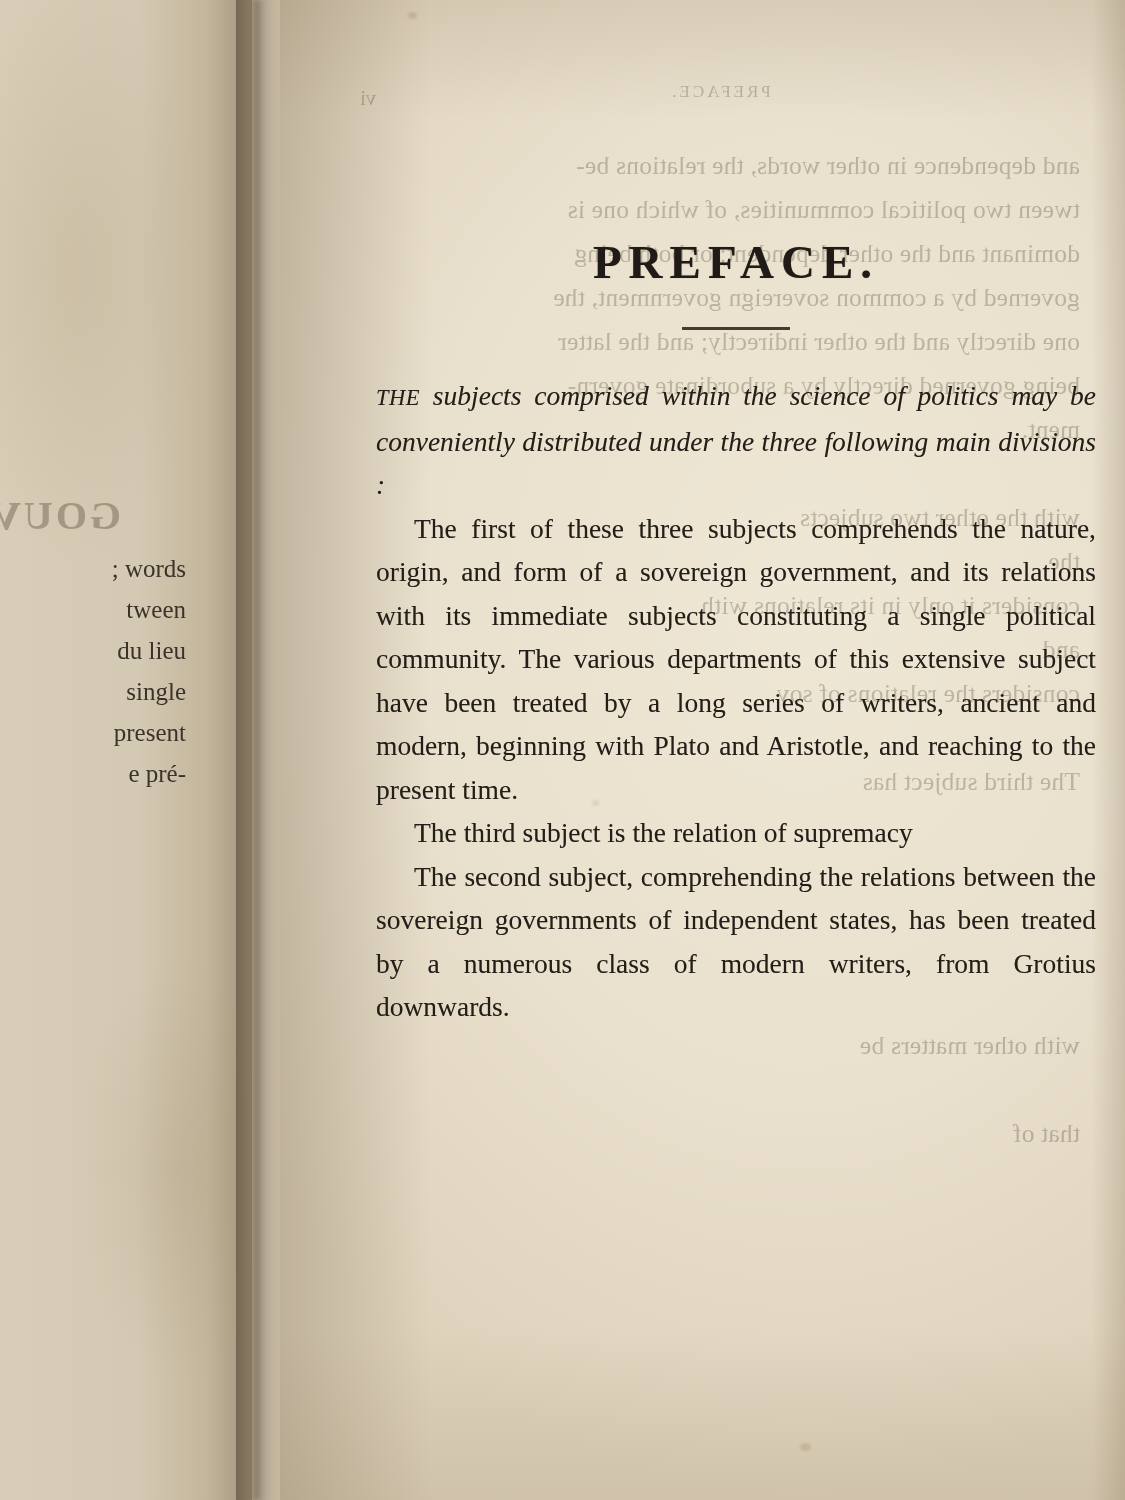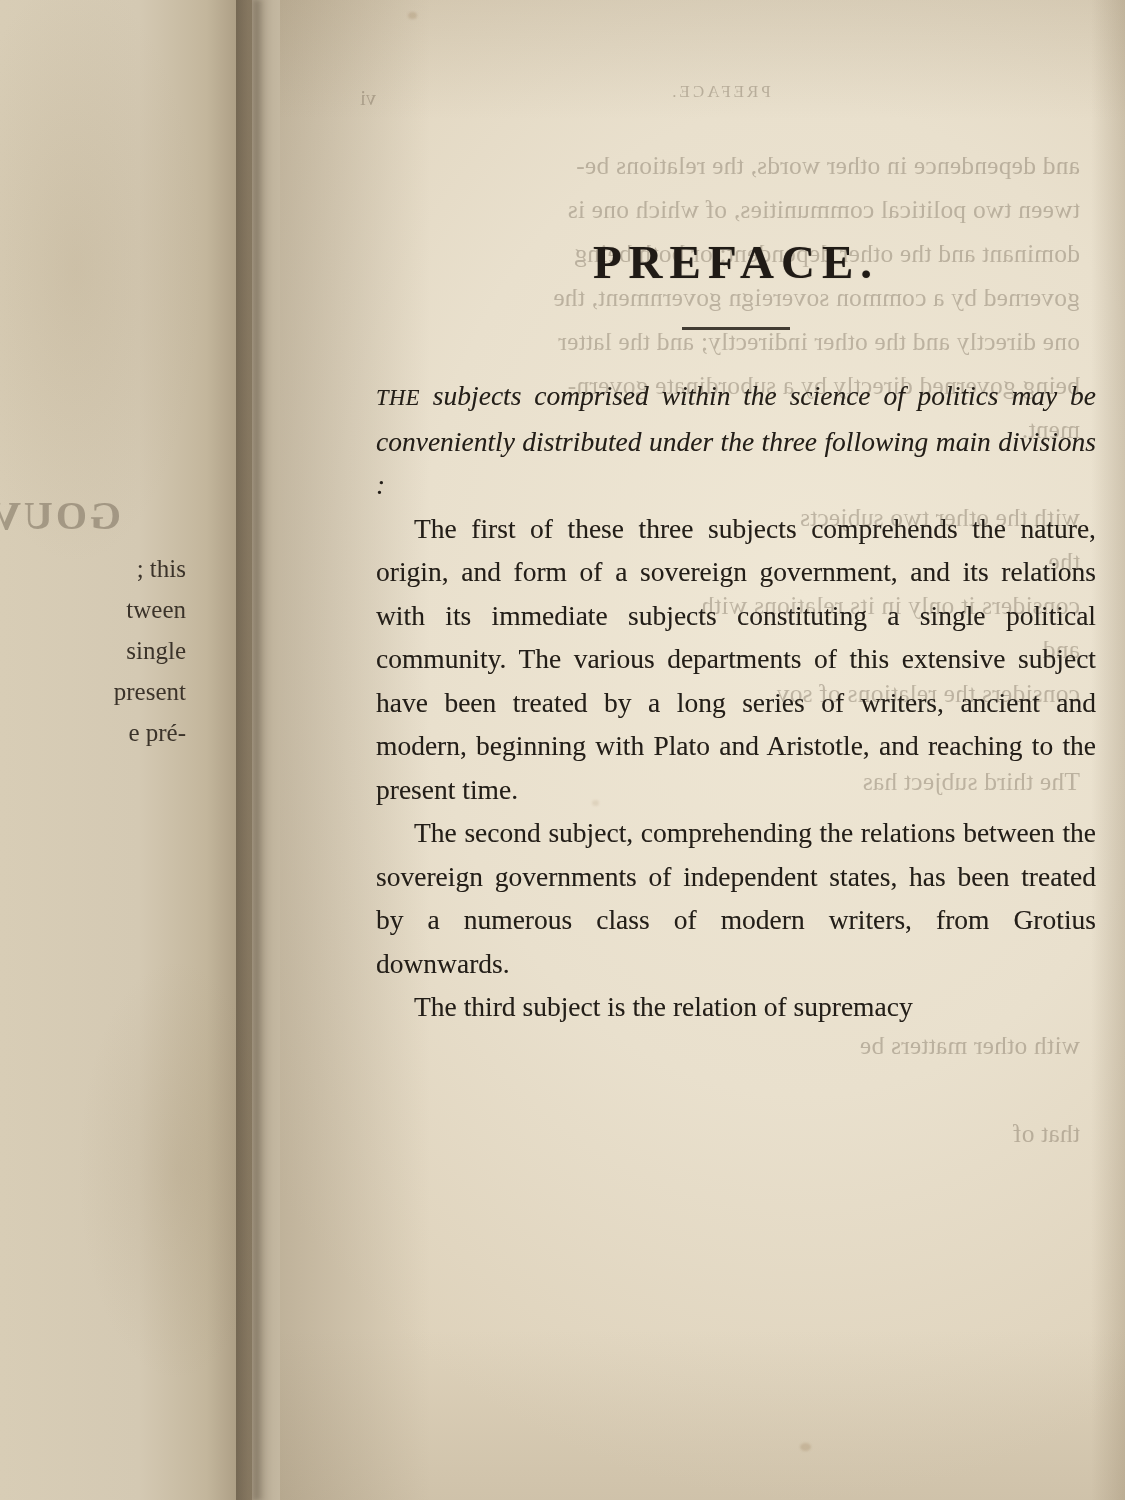--- a/index.html
+++ b/index.html
@@ -202,22 +202,23 @@
 </style>
 </head>
 <body>
 
 <div id="page">
 
   <div class="left-page">
     <div class="lp-texture"></div>
     <div class="lp-headword">GOUV</div>
     <div class="lp-lines">
-      <div>; this</div>
+      <div>; words</div>
       <div>tween</div>
+      <div>du lieu</div>
       <div>single</div>
       <div>present</div>
       <div>e pré-</div>
     </div>
   </div>
 
   <div class="gutter"></div>
   <div class="gutter-crease"></div>
 
   <div class="right-page">
@@ -258,18 +259,18 @@
       <div>that of</div>
     </div>
 
     <div class="content">
       <h1 class="preface-title">PREFACE.</h1>
       <div class="rule"></div>
 
       <div class="body-text">
         <p class="noindent"><span class="smallcaps-lead">THE</span><span> subjects comprised within the science of politics may be conveniently distributed under the three following main divisions :</span></p>
         <p>The first of these three subjects comprehends the nature, origin, and form of a sovereign government, and its relations with its immediate subjects constituting a single political community. The various departments of this extensive subject have been treated by a long series of writers, ancient and modern, beginning with Plato and Aristotle, and reaching to the present time.</p>
+        <p>The third subject is the relation of supremacy</p>
         <p>The second subject, comprehending the relations between the sovereign governments of independent states, has been treated by a numerous class of modern writers, from Grotius downwards.</p>
-        <p>The third subject is the relation of supremacy</p>
       </div>
     </div>
   </div>
 </div>
 
 </body></html>

